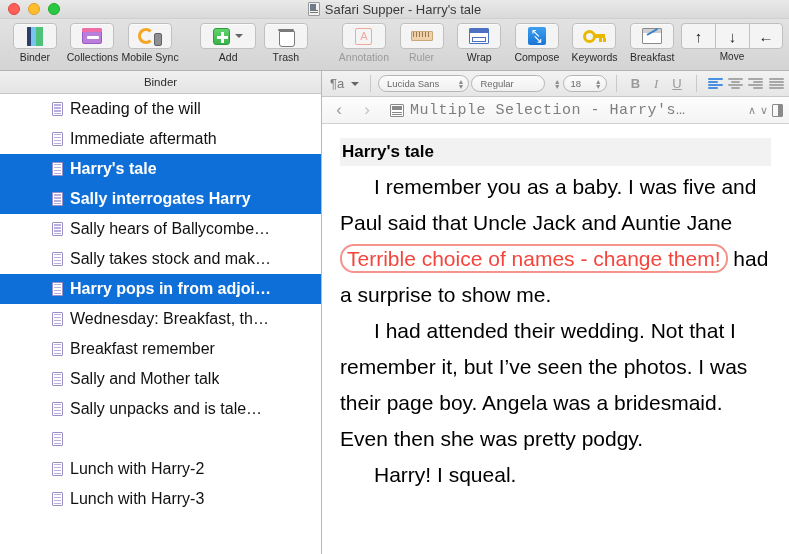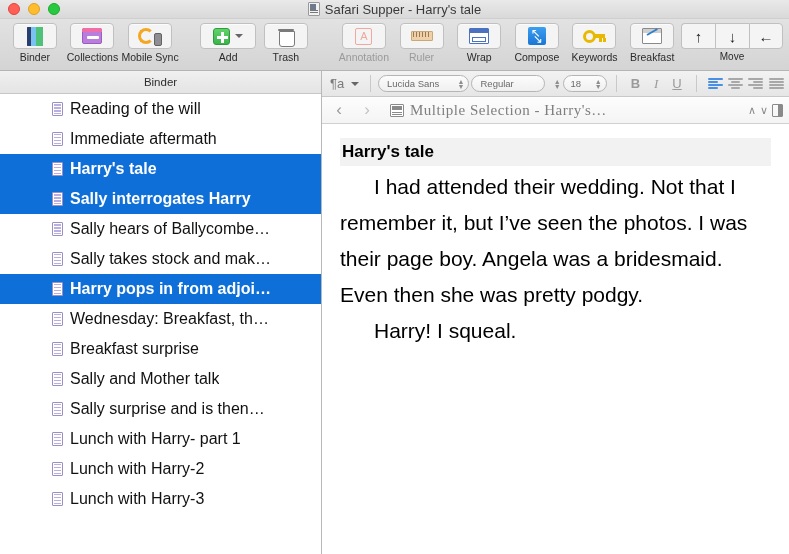--- a/index.html
+++ b/index.html
@@ -207,21 +207,21 @@
   .nav-arrow { font-size: 17px; color: #9a9a9a; width: 22px; text-align: center; }
   .nav-arrow.dim { color: #c3c3c3; }
   .hb-doc {
     width: 14px; height: 13px; border: 1px solid #8a8a8a; border-radius: 1px;
     background:#fff; position: relative; margin-left: 6px;
   }
   .hb-doc:before { content:""; position:absolute; left:1px; top:1px; right:1px; height:4px; background:#8a8a8a; }
   .hb-doc:after { content:""; position:absolute; left:1px; top:7px; right:1px; height:4px;
     background: repeating-linear-gradient(to bottom,#8a8a8a 0 1px, transparent 1px 2px); }
   #hb-title {
-    font-family: Liberation Serif, serif;
+    font-family: Liberation Mono, monospace;
     font-size: 15px; color: #7f7f7f; letter-spacing: 0.5px;
     white-space: nowrap; overflow: hidden; text-overflow: ellipsis;
     flex: 1 1 auto;
   }
   .hb-right { display:flex; align-items:center; gap:4px; margin-left:auto; }
   .hb-caret { font-size: 11px; color: #8a8a8a; }
   .hb-panel { width: 11px; height: 13px; border: 1.3px solid #8a8a8a; border-radius: 1px; position: relative; }
   .hb-panel:after { content:""; position:absolute; right:0; top:0; bottom:0; width:4px; background:#8a8a8a; }
 
   #text-area {
@@ -396,33 +396,32 @@
           <div class="row sel">
             <span class="row-icon"></span>
             <span class="row-label">Harry pops in from adjoi…</span>
           </div>
           <div class="row">
             <span class="row-icon"></span>
             <span class="row-label">Wednesday: Breakfast, th…</span>
           </div>
           <div class="row">
             <span class="row-icon"></span>
-            <span class="row-label">Breakfast surprise</span>
+            <span class="row-label">Breakfast remember</span>
           </div>
           <div class="row">
             <span class="row-icon"></span>
             <span class="row-label">Sally and Mother talk</span>
           </div>
           <div class="row">
             <span class="row-icon"></span>
-            <span class="row-label">Sally surprise and is then…</span>
-          </div>
-          <div class="row">
-            <span class="row-icon"></span>
-            <span class="row-label">Lunch with Harry- part 1</span>
+            <span class="row-label">Sally unpacks and is tale…</span>
+          </div>
+          <div class="row">
+            <span class="row-icon"></span>
           </div>
           <div class="row">
             <span class="row-icon"></span>
             <span class="row-label">Lunch with Harry-2</span>
           </div>
           <div class="row">
             <span class="row-icon"></span>
             <span class="row-label">Lunch with Harry-3</span>
           </div>
         </div>
@@ -486,19 +485,22 @@
         <span id="hb-title">Multiple Selection - Harry's…</span>
         <span class="hb-right">
           <span class="hb-caret">∧</span>
           <span class="hb-caret">∨</span>
           <span class="hb-panel"></span>
         </span>
       </div>
 
       <div id="text-area">
         <span id="doc-title">Harry's tale</span>
+        <p class="para">
+          <span>I remember you as a baby. I was five and Paul said that Uncle Jack and Auntie Jane </span><span class="annot">Terrible choice of names - change them!</span><span> had a surprise to show me.</span>
+        </p>
         <p class="para">I had attended their wedding. Not that I remember it, but I’ve seen the photos. I was their page boy. Angela was a bridesmaid. Even then she was pretty podgy.</p>
         <p class="para">Harry! I squeal.</p>
       </div>
 
     </div>
   </div>
 </div>
 
 </body></html>

